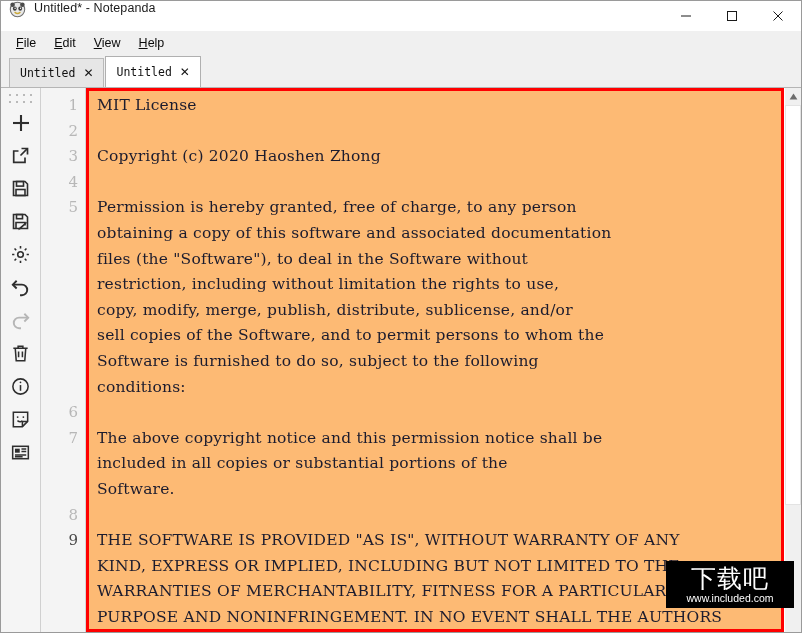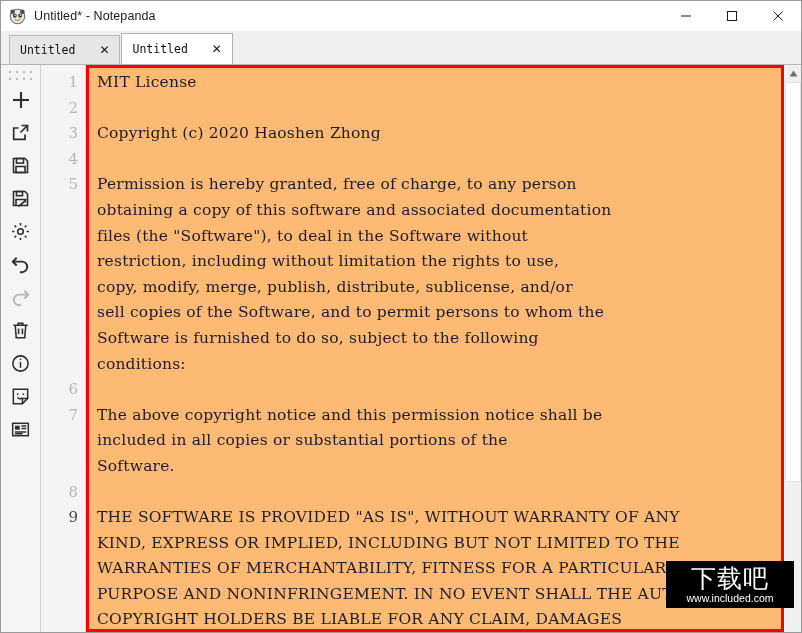--- a/index.html
+++ b/index.html
@@ -21,21 +21,21 @@
     display: flex;
     flex-direction: column;
   }
 
   
   .titlebar {
     height: 30px;
     flex: 0 0 30px;
     background: #ffffff;
     display: flex;
-    align-items: center;
+    align-items: flex-start;
     position: relative;
   }
   .app-icon {
     width: 17px;
     height: 17px;
     margin-left: 8px;
     margin-right: 8px;
     flex: 0 0 17px;
   }
   .title-text {
@@ -85,21 +85,21 @@
     border-bottom: 1px solid #b5b5b5;
     box-sizing: border-box;
     position: relative;
   }
   .tab {
     height: 29px;
     min-width: 86px;
     display: flex;
     align-items: center;
     justify-content: center;
-    gap: 24px;
+    gap: 8px;
     padding: 0 10px;
     box-sizing: border-box;
     font-family: "DejaVu Sans Mono", monospace;
     font-size: 11.5px;
     color: #111111;
     border: 1px solid #b9b9b9;
     border-bottom: none;
     background: #e6e6e6;
     margin-right: 1px;
     position: relative;
@@ -327,20 +327,26 @@
       </div>
       <div class="win-btn close">
         <svg width="12" height="12" viewBox="0 0 12 12">
             <line x1="1.5" y1="1.5" x2="10.5" y2="10.5" stroke="#1a1a1a" stroke-width="1"></line>
             <line x1="10.5" y1="1.5" x2="1.5" y2="10.5" stroke="#1a1a1a" stroke-width="1"></line>
           </svg>
       </div>
     </div>
   </div>
 
+  <div class="menubar">
+    <div class="menu-item"><u>F</u>ile</div>
+    <div class="menu-item"><u>E</u>dit</div>
+    <div class="menu-item"><u>V</u>iew</div>
+    <div class="menu-item"><u>H</u>elp</div>
+  </div>
 
   <div class="tabstrip">
     <div class="tab">
       <span>Untitled</span>
       <span class="tab-close">✕</span>
     </div>
     <div class="tab active">
       <span>Untitled</span>
       <span class="tab-close">✕</span>
     </div>

